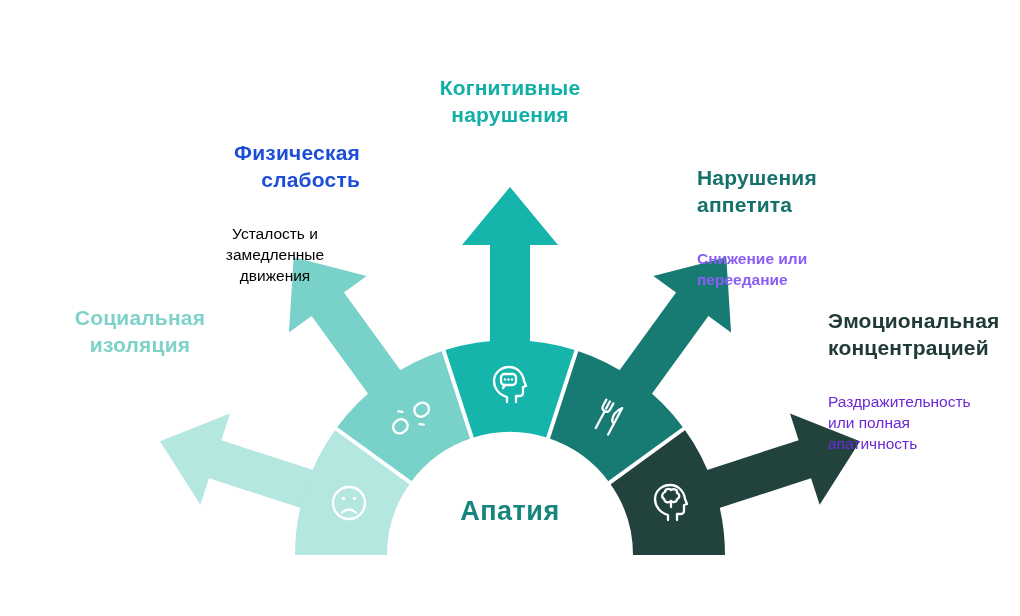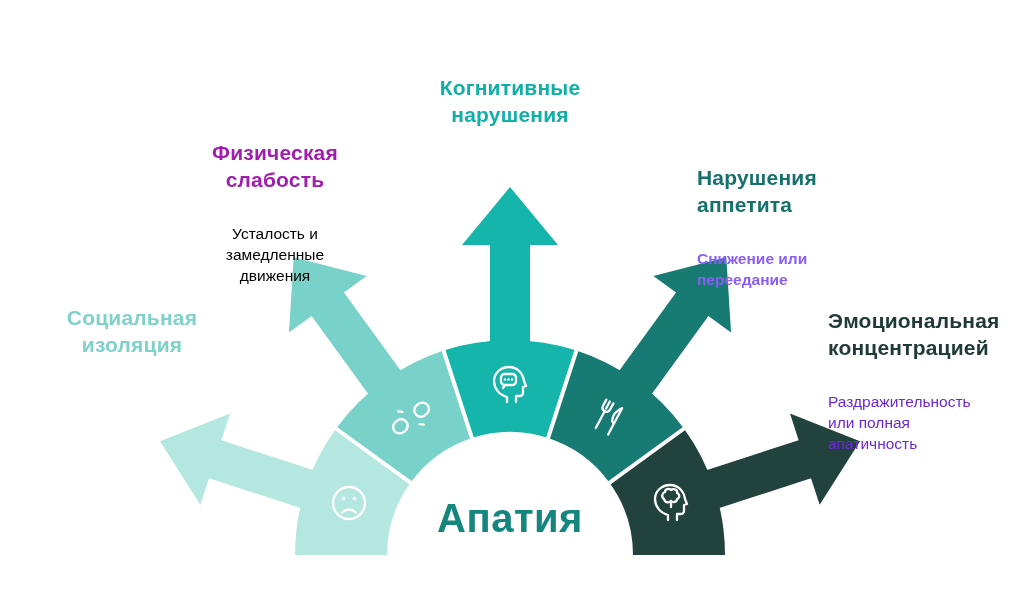--- a/index.html
+++ b/index.html
@@ -4,27 +4,27 @@
 <style>
   html,body{margin:0;padding:0;background:#fff;}
   body{font-family:"Liberation Sans",sans-serif;}
   .stage{position:relative;width:1020px;height:616px;background:#fff;overflow:hidden;}
   .stage svg{position:absolute;left:0;top:0;}
   .block{position:absolute;white-space:pre-line;}
   .block h2{margin:0;font-size:21px;line-height:1.28;font-weight:700;letter-spacing:.2px;}
   .block p{margin:12px 0 0;font-size:15.5px;line-height:1.35;font-weight:400;}
   .align-center{text-align:center;}
   .align-left{text-align:left;}
-  .b1{left:47px;top:287px;width:170px;}
+  .b1{left:55px;top:287px;width:170px;}
   .b2{left:190px;top:122px;width:170px;}
   .b3{left:415px;top:57px;width:190px;}
   .b4{left:697px;top:147px;width:190px;}
   .b5{left:828px;top:290px;width:185px;}
   .center-label{position:absolute;left:410px;top:496px;width:200px;text-align:center;
-                font-size:40px;font-weight:700;letter-spacing:.5px;}
+                font-size:27px;font-weight:700;letter-spacing:.5px;}
   .seg{stroke:none;}
   .gap-line{stroke:#fff;stroke-width:4;stroke-linecap:butt;}
   .icon{fill:none;stroke-width:2.3;stroke-linecap:round;stroke-linejoin:round;}
 </style>
 </head>
 <body>
 
 <div class="stage">
 
   <svg width="1020" height="616" viewBox="0 0 1020 616">
@@ -92,21 +92,21 @@
 
     </g>
   </svg>
 
   <div class="block b1 align-center">
     <h2 style="color: rgb(127, 210, 201);">Социальная
 изоляция</h2>
   </div>
 
   <div class="block b2 align-center">
-    <h2 style="color: #a21caf;">Физическая
+    <h2 style="color: #1d4ed8; text-align: right;">Физическая
 слабость</h2>
     <p style="color: #000000;">Усталость и
 замедленные
 движения</p>
   </div>
 
   <div class="block b3 align-center">
     <h2 style="color: rgb(16, 176, 167);">Когнитивные
 нарушения</h2>
   </div>

